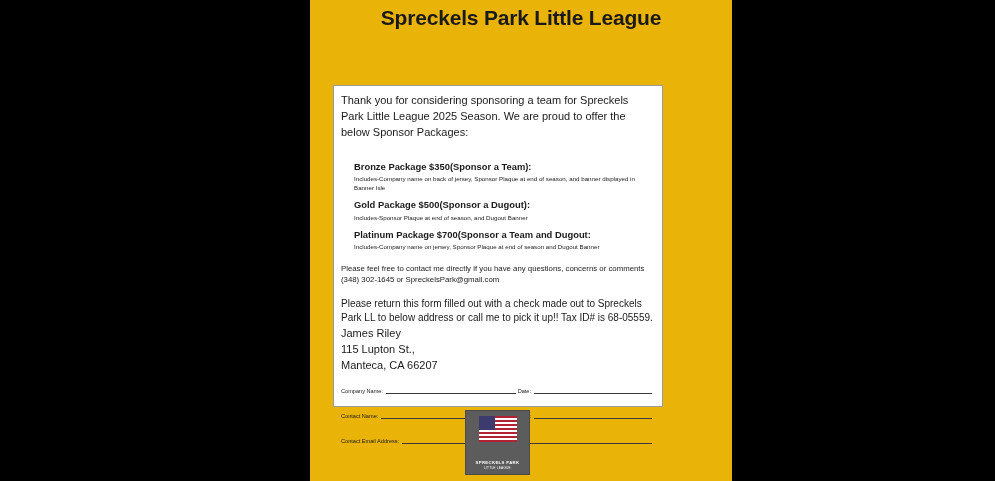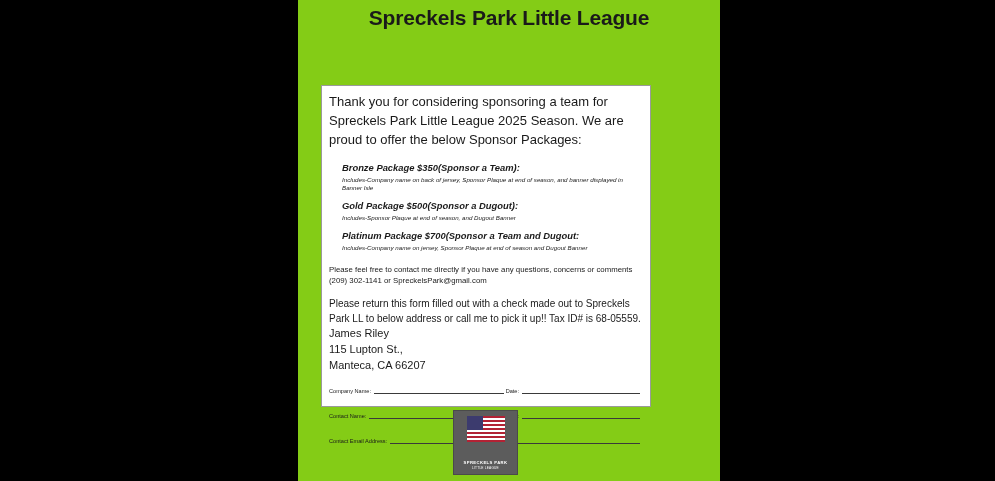--- a/index.html
+++ b/index.html
@@ -14,25 +14,25 @@
     font-family: "Liberation Sans", sans-serif;
   }
   .screen {
     position: relative;
     width: 995px;
     height: 481px;
     background: #000000;
   }
   .page {
     position: absolute;
-    left: 298px;
+    left: 310px;
     top: 0;
     width: 422px;
     height: 481px;
-    background: #84cc16;
+    background: #eab308;
   }
   .title-block {
     text-align: center;
     padding-top: 4px;
   }
   .title-line {
     font-size: 21px;
     font-weight: bold;
     color: #1a1a1a;
     line-height: 1.32;
@@ -45,29 +45,28 @@
     width: 330px;
     height: 322px;
     border: 1px solid #9a9a9a;
     box-sizing: border-box;
     background: #fff;
   }
   .form-inner {
     padding: 7px 8px 0 7px;
   }
   .intro {
-    font-size: 13px;
-    color: #1a1a1a;
-    line-height: 1.45;
-    margin-bottom: 12px;
+    font-size: 11px;
+    color: #1a1a1a;
+    line-height: 1.45;
+    margin-bottom: 20px;
   }
   .pkg {
     margin-left: 13px;
     margin-bottom: 7px;
-    font-style: italic;
   }
   .pkg-title {
     font-size: 9.4px;
     font-weight: bold;
     color: #1a1a1a;
     line-height: 1.3;
     margin-bottom: 2px;
   }
   .pkg-desc {
     font-size: 6.2px;
@@ -183,21 +182,21 @@
         <div class="pkg">
           <div class="pkg-title">Gold Package $500(Sponsor a Dugout):</div>
           <div class="pkg-desc">Includes-Sponsor Plaque at end of season, and Dugout Banner</div>
         </div>
 
         <div class="pkg">
           <div class="pkg-title">Platinum Package $700(Sponsor a Team and Dugout:</div>
           <div class="pkg-desc">Includes-Company name on jersey, Sponsor Plaque at end of season and Dugout Banner</div>
         </div>
 
-        <div class="contact-para">Please feel free to contact me directly if you have any questions, concerns or comments (209) 302-1141 or SpreckelsPark@gmail.com</div>
+        <div class="contact-para">Please feel free to contact me directly if you have any questions, concerns or comments (348) 302-1645 or SpreckelsPark@gmail.com</div>
 
         <div class="return-para">Please return this form filled out with a check made out to Spreckels Park LL to below address  or call me to pick it up!! Tax ID# is 68-05559.</div>
 
         <div>
           <div class="addr-line">James Riley</div>
           <div class="addr-line">115 Lupton St.,</div>
           <div class="addr-line">Manteca, CA 66207</div>
         </div>
 
         <div class="fields">

